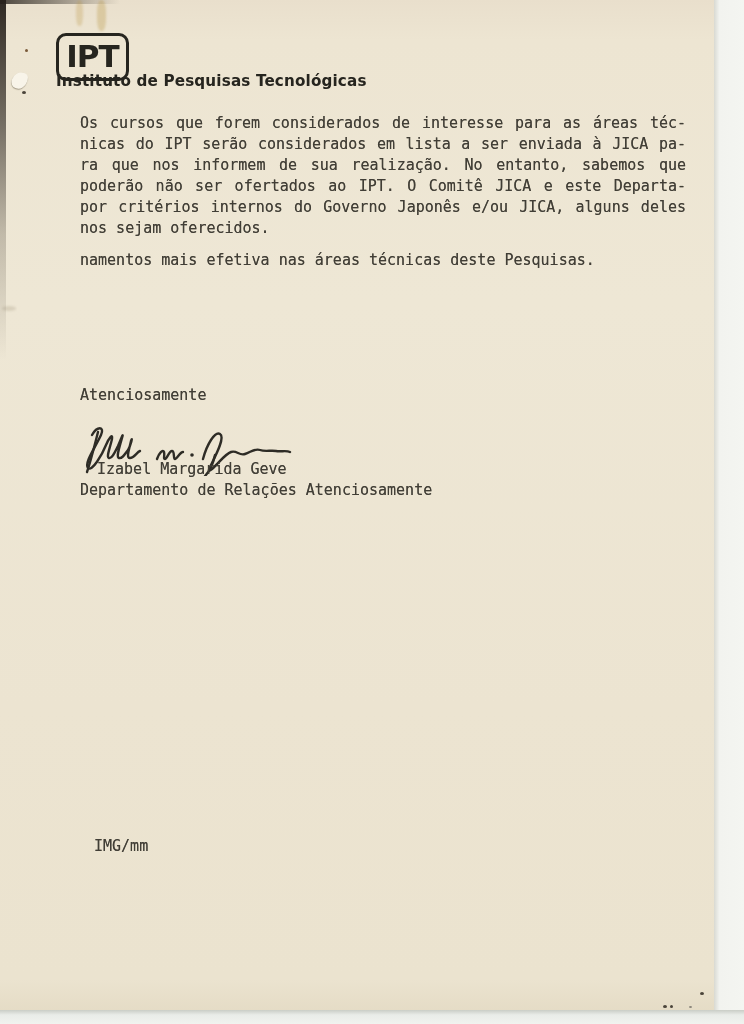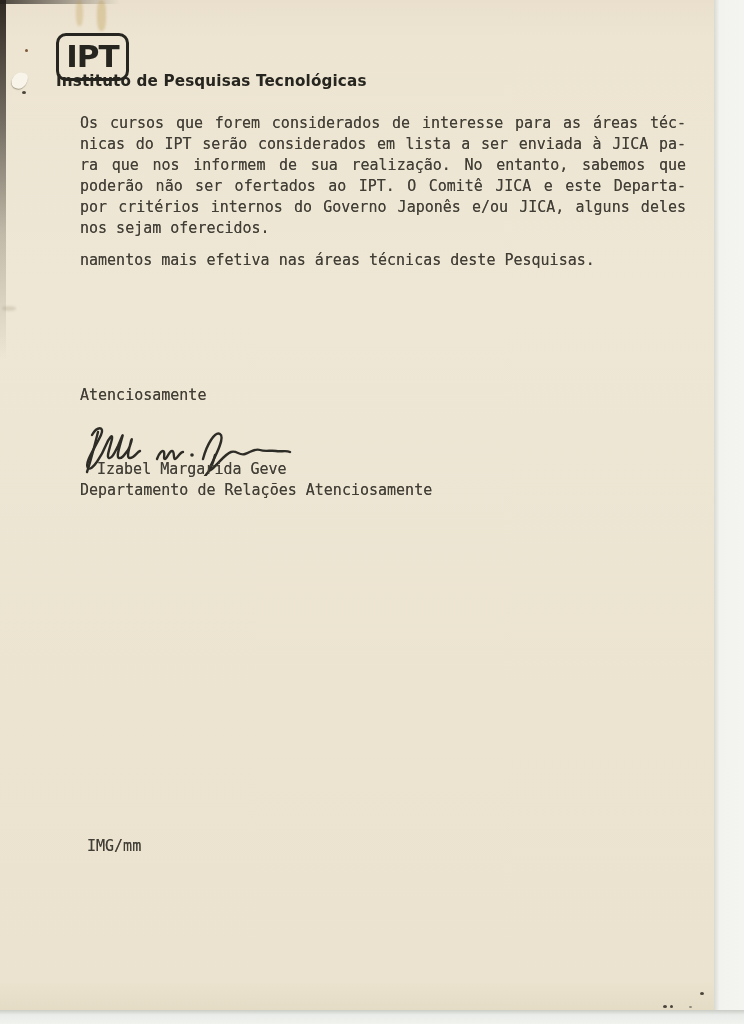--- a/index.html
+++ b/index.html
@@ -88,21 +88,21 @@
   }
   .body-block{position:absolute;left:80px;top:113px;width:606px;}
   .para2{margin-top:11px;}
   .line{line-height:21px;white-space:pre-wrap;}
   .jl{text-align:justify;text-align-last:justify;}
   .ll{text-align:left;text-align-last:left;}
 
   .salutation{position:absolute;left:80px;top:385px;line-height:21px;}
   .signer-name{position:absolute;left:68px;top:459px;line-height:21px;margin-left:29px;}
   .signer-dept{position:absolute;left:80px;top:480px;line-height:21px;}
-  .reference{position:absolute;left:87px;top:836px;line-height:21px;}
+  .reference{position:absolute;left:94px;top:836px;line-height:21px;}
 
   .signature-svg{position:absolute;left:78px;top:424px;width:228px;height:52px;}
   .signature-svg path{stroke:#2e2c26;stroke-width:2.4;fill:none;stroke-linecap:round;stroke-linejoin:round;}
   .signature-svg .dot{fill:#2e2c26;stroke:none;}
 </style>
 </head>
 <body>
 
 <div class="scan-root">
 

